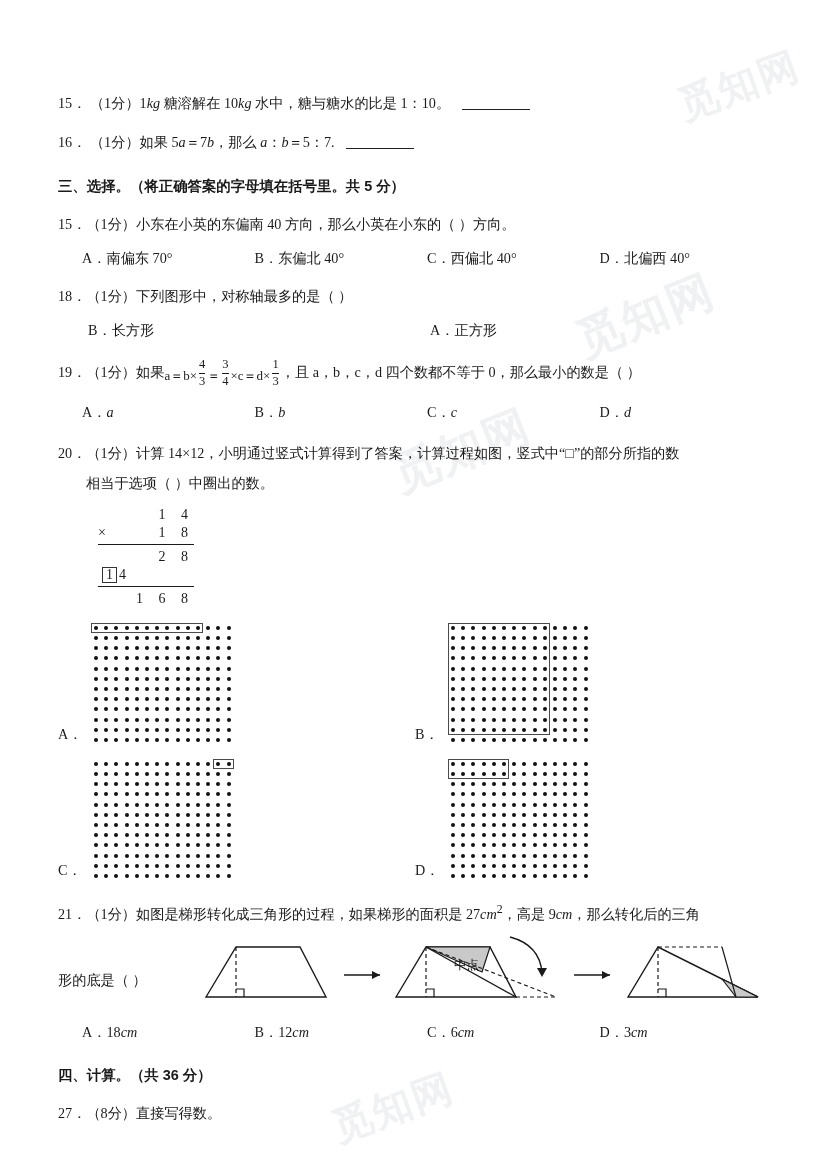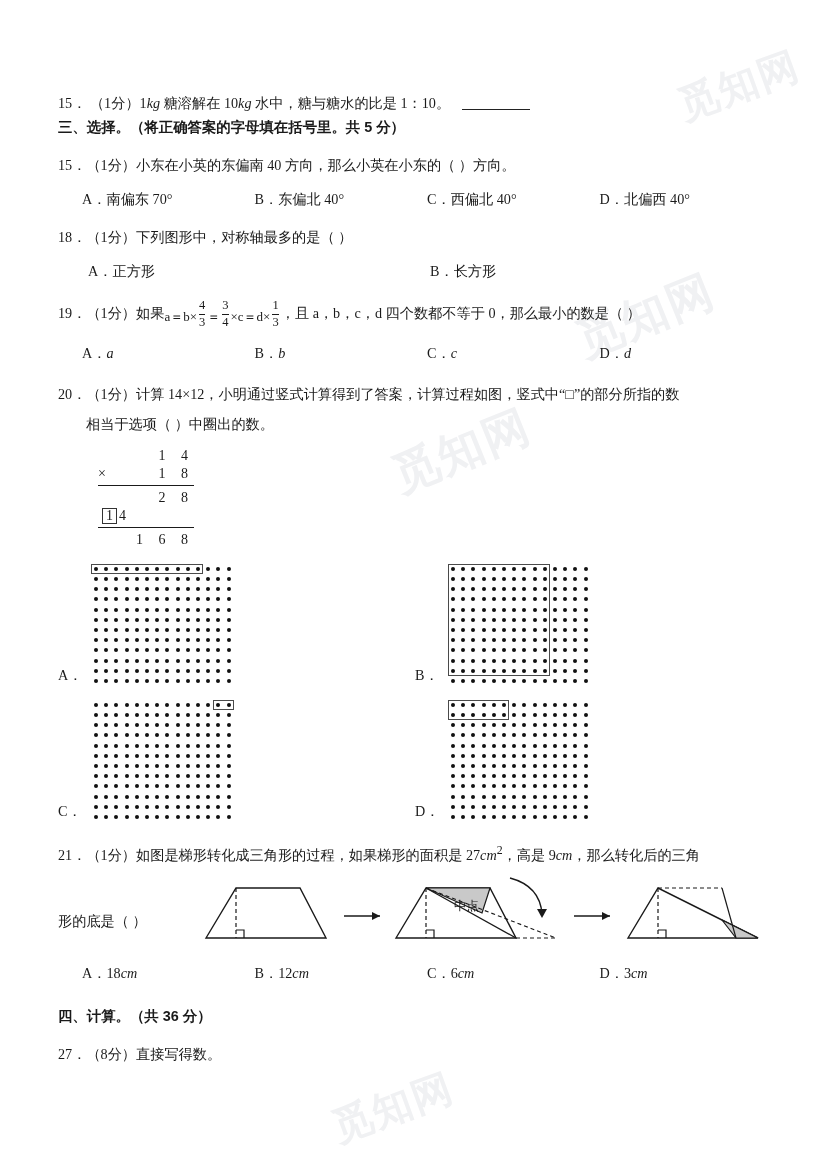--- a/index.html
+++ b/index.html
@@ -37,21 +37,21 @@
   .q {
     font-size: 14.2px;
     line-height: 1.55;
     margin-top: 17px;
     position: relative;
   }
   .sect-head {
     font-family: "Liberation Sans", "DejaVu Sans", sans-serif;
     font-weight: bold;
     font-size: 14.4px;
-    margin-top: 4px;
+    margin-top: 24px;
   }
   .opts {
     display: flex;
     font-size: 14.2px;
     margin-top: 14px;
     padding-left: 24px;
   }
   .opts.four > div { width: 25%; }
   .opts.two  > div { width: 50%; }
   .opts.two  { padding-left: 30px; }
@@ -137,39 +137,46 @@
 <div class="page">
 
   <div class="q" style="margin-top:92px;">
     <span>15．</span>
     <span>
       <span>（1分）</span>1<i class="v">kg</i> 糖溶解在 10<i class="v">kg</i> 水中，糖与糖水的比是 1：10。
     </span>
     <span class="blank-line"></span>
   </div>
 
+  <div class="q">
+    <span>16．</span>
+    <span>
+      <span>（1分）</span>如果 5<i class="v">a</i>＝7<i class="v">b</i>，那么 <i class="v">a</i>：<i class="v">b</i>＝5：7.
+    </span>
+    <span class="blank-line"></span>
+  </div>
 
   <div class="sect-head">三、选择。（将正确答案的字母填在括号里。共 5 分）</div>
 
   <div class="q">
     <span>15．</span><span>（1分）</span><span>小东在小英的东偏南 40 方向，那么小英在小东的（      ）方向。</span>
   </div>
   <div class="opts four">
     <div><span>A．</span><span>南偏东 70°</span></div>
     <div><span>B．</span><span>东偏北 40°</span></div>
     <div><span>C．</span><span>西偏北 40°</span></div>
     <div><span>D．</span><span>北偏西 40°</span></div>
   </div>
 
   <div class="q">
     <span>18．</span><span>（1分）</span><span>下列图形中，对称轴最多的是（      ）</span>
   </div>
   <div class="opts two">
+    <div><span>B．</span><span>长方形</span></div>
     <div><span>A．</span><span>正方形</span></div>
-    <div><span>B．</span><span>长方形</span></div>
   </div>
 
   <div class="q" style="margin-top:19px;">
     <span>19．</span><span>（1分）</span><span>如果</span><span class="eqline"><span class="sub-inline">a＝b×</span><span class="frac">
           <span class="nmr">4</span>
           <span class="den">3</span>
         </span><span class="sub-inline">＝</span><span class="frac">
           <span class="nmr">3</span>
           <span class="den">4</span>
         </span><span class="sub-inline">×c＝d×</span><span class="frac">

